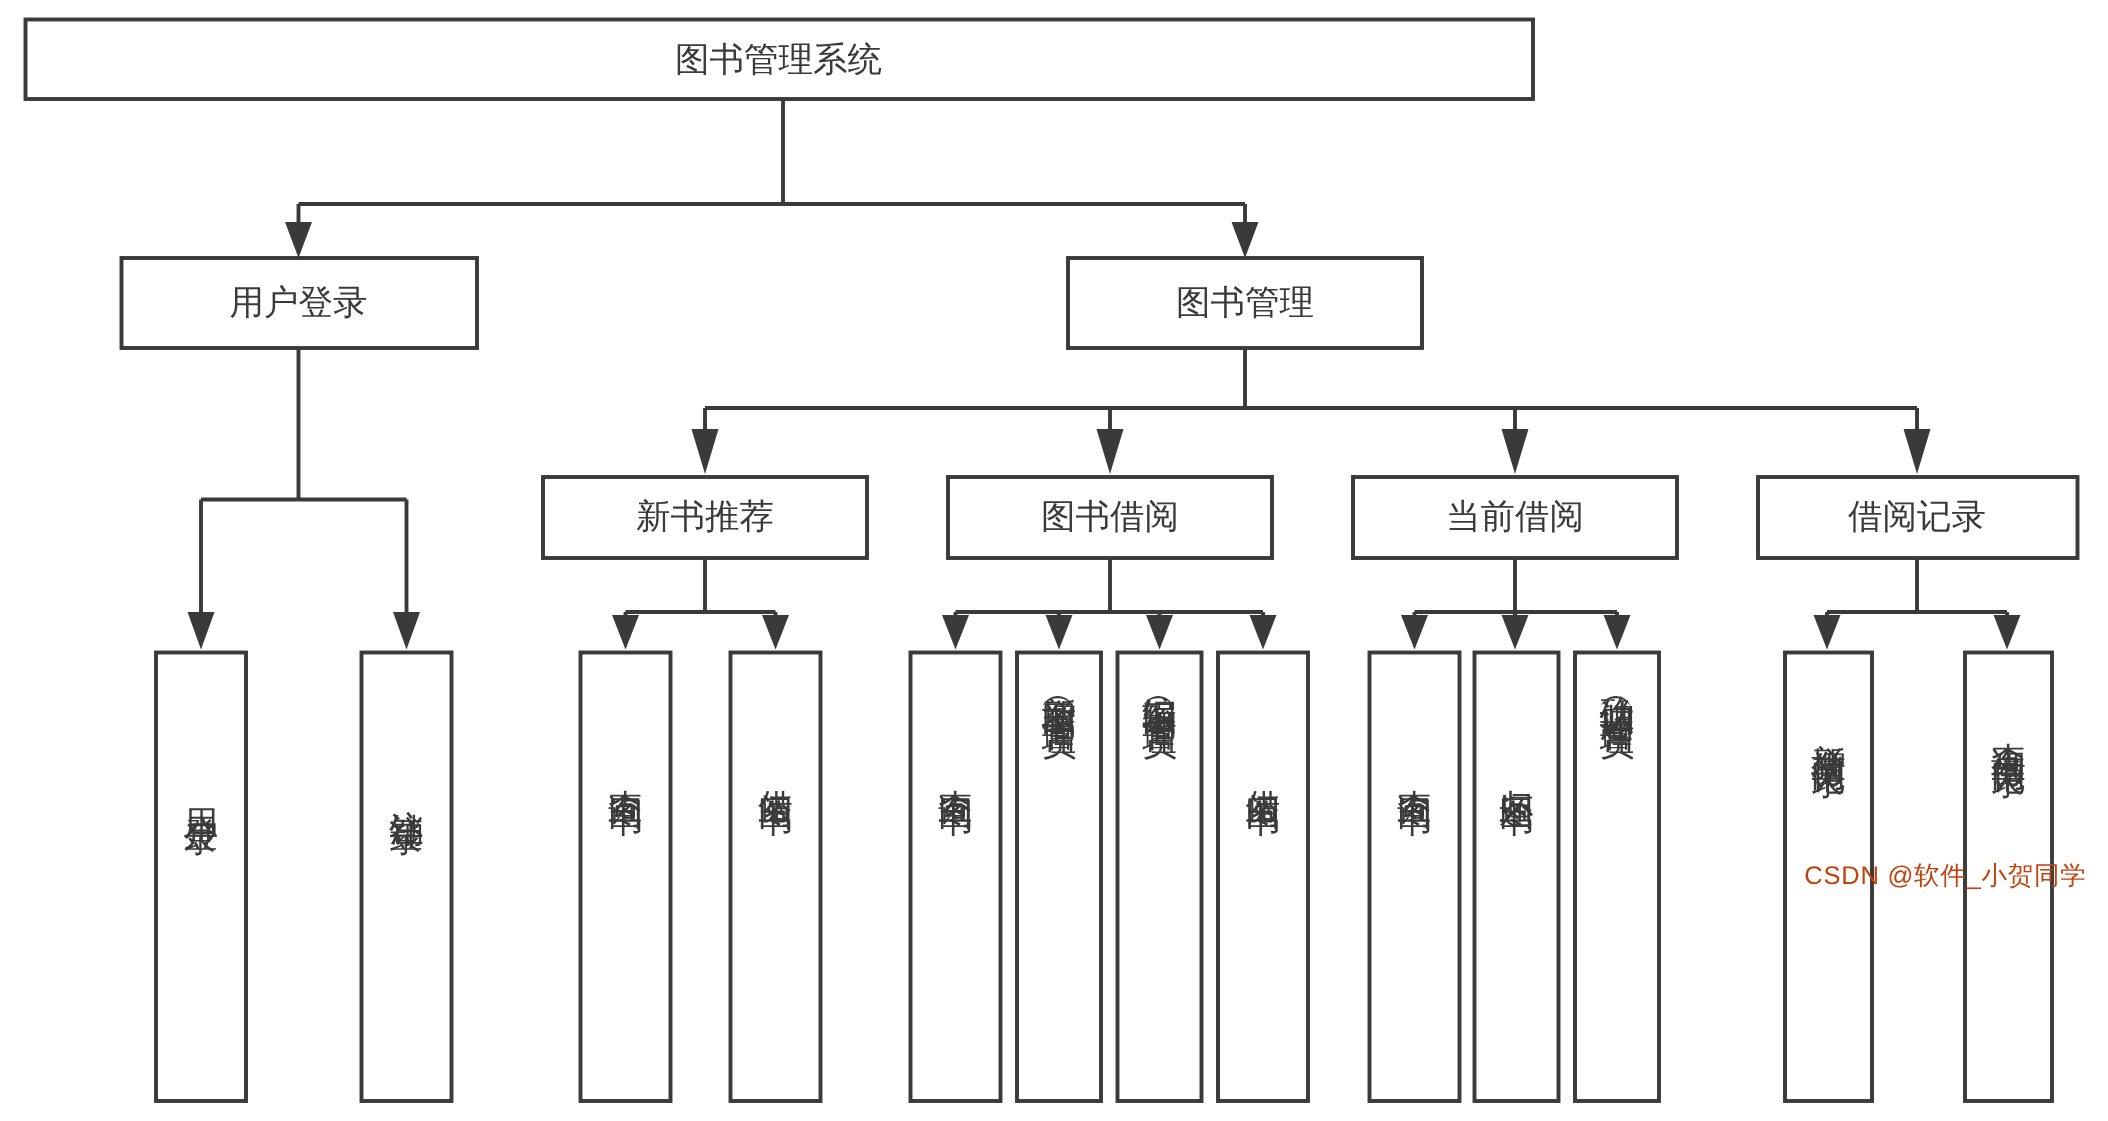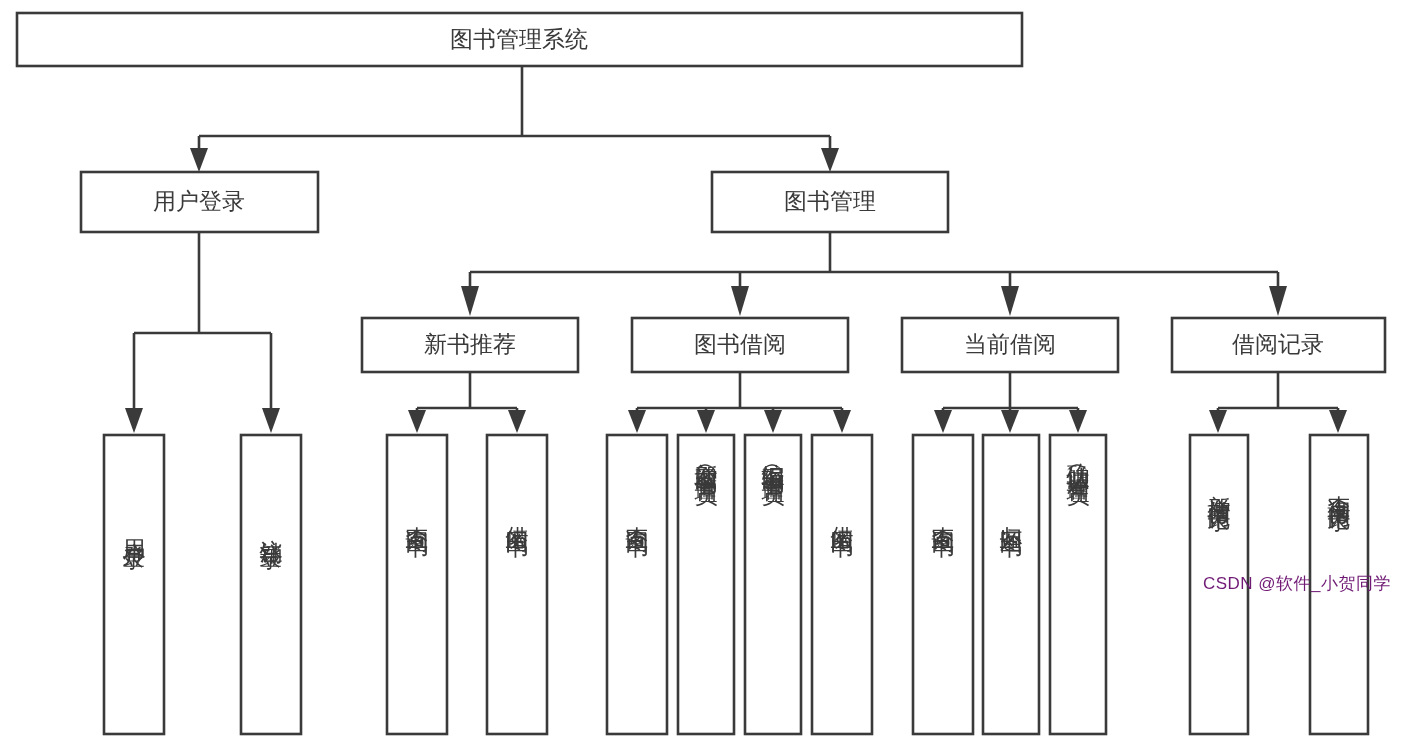--- a/index.html
+++ b/index.html
@@ -66,21 +66,21 @@
     color: #3a3a3a;
     white-space: nowrap;
     text-align: center;
   }
   .watermark {
     position: absolute;
     right: 14px;
     bottom: 6px;
     font-family: "Liberation Sans", "DejaVu Sans", sans-serif;
     font-size: 17px;
-    color: #701a75;
+    color: #c2410c;
     letter-spacing: 0.5px;
     white-space: nowrap;
     pointer-events: none;
   }
 </style>
 </head>
 <body>
 
 <div id="diagram-root">
 

